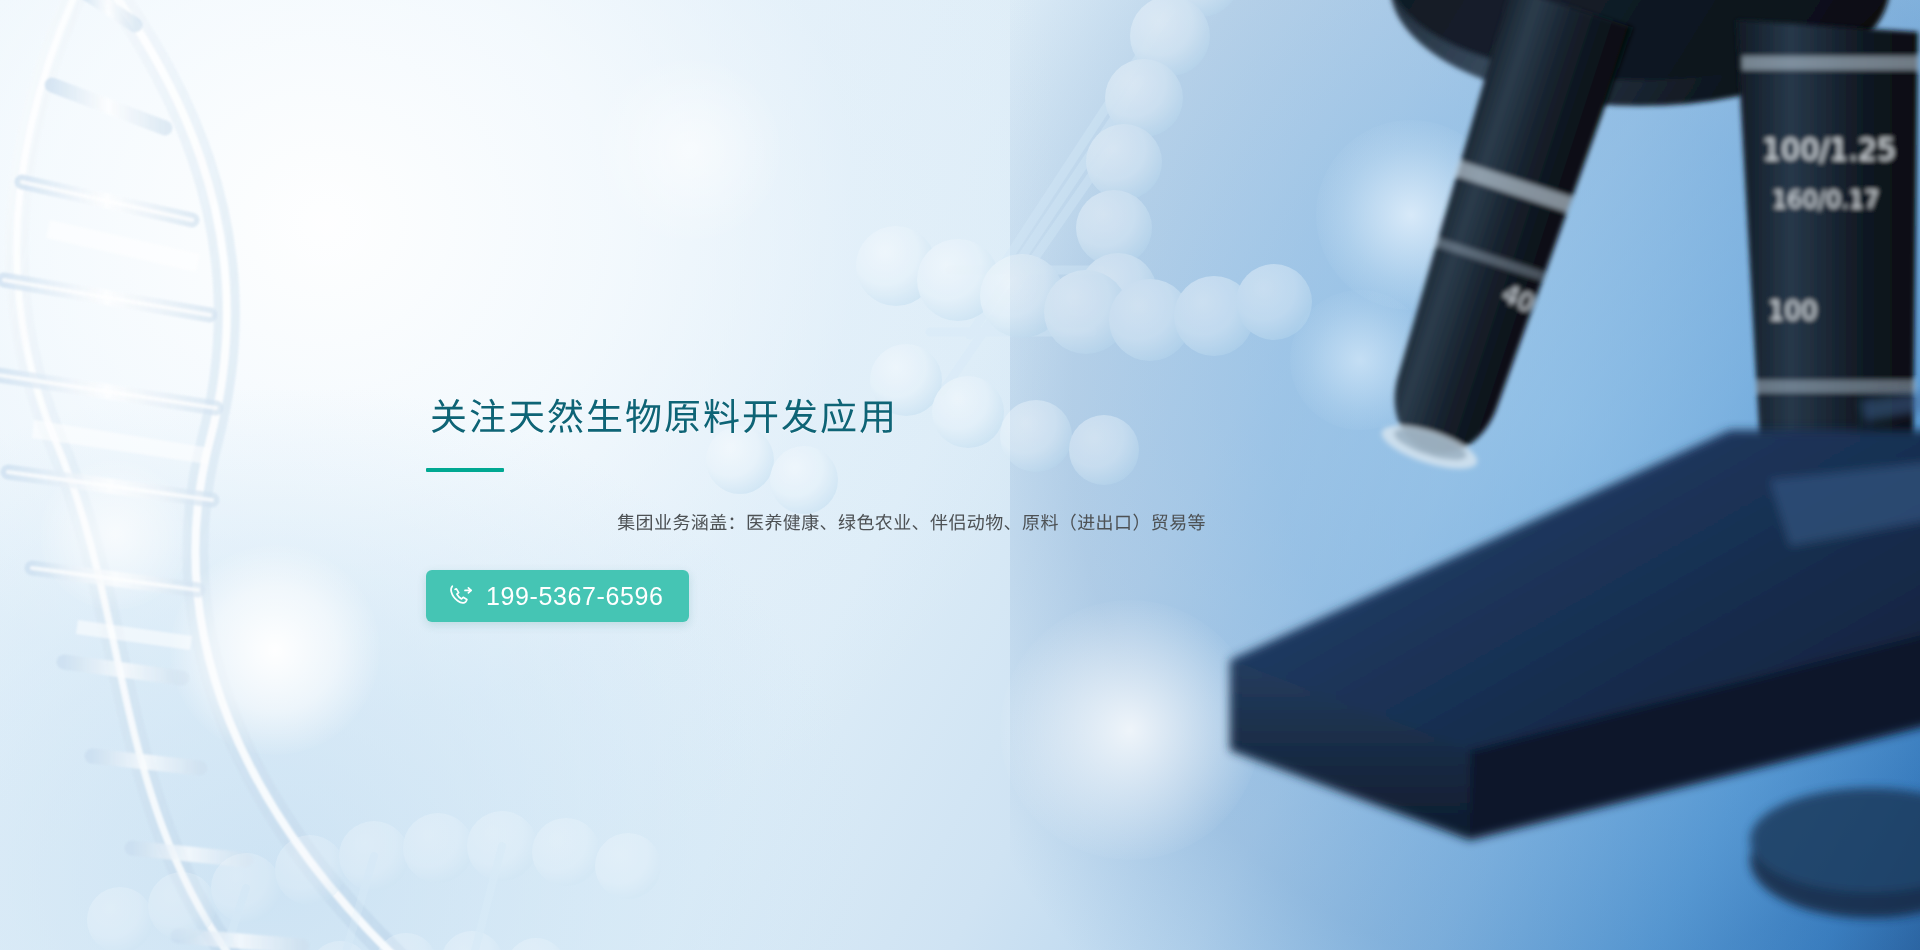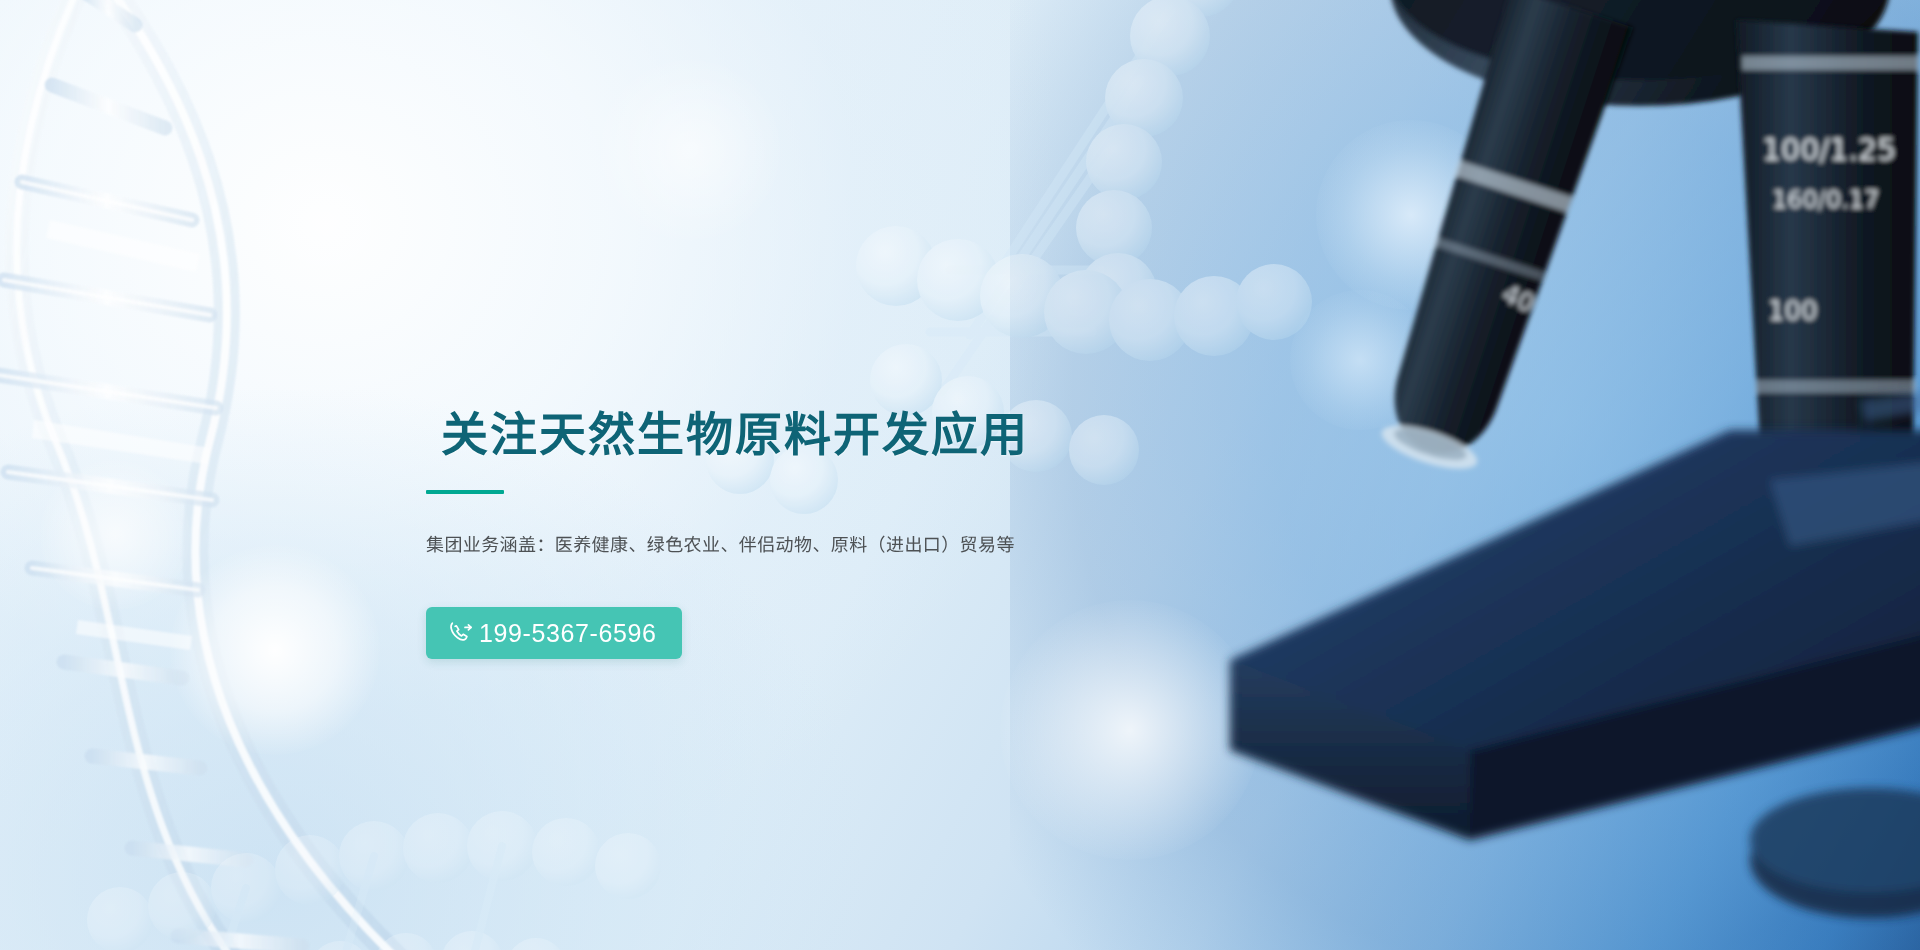--- a/index.html
+++ b/index.html
@@ -74,51 +74,51 @@
   .scope svg { display: block; width: 100%; height: 100%; }
 
   
   .content {
     position: absolute;
     left: 426px;
     top: 392px;
     width: 780px;
   }
   .headline {
-    margin: 15px;
-    font-size: 47px;
+    margin: 4px;
+    font-size: 37px;
     line-height: 1.18;
-    font-weight: 700;
+    font-weight: 400;
     letter-spacing: 2px;
     color: #0e6476;
     white-space: nowrap;
     text-shadow: 0 1px 2px rgba(255,255,255,0.55);
   }
   .accent-bar {
     width: 78px;
     height: 4px;
     background: #00a892;
     margin-top: 28px;
     border-radius: 1px;
   }
   .lead {
     margin: 0;
     padding-top: 32px;
     font-size: 18px;
     line-height: 2.15;
     color: #4d5154;
     letter-spacing: .4px;
   }
-  .lead-line { display: block; white-space: nowrap; }
+  .lead-line { display: block; white-space: nowrap; text-align: right; }
 
   .phone-btn {
     display: inline-flex;
     align-items: center;
-    gap: 5px;
-    margin-top: 42px;
+    gap: 12px;
+    margin-top: 28px;
     padding: 13px 26px 13px 22px;
     background: #45c5b4;
     border: none;
     border-radius: 6px;
     cursor: pointer;
     box-shadow: 0 3px 10px rgba(20,120,112,0.16);
   }
   .phone-btn .num {
     font-size: 25px;
     font-weight: 400;

